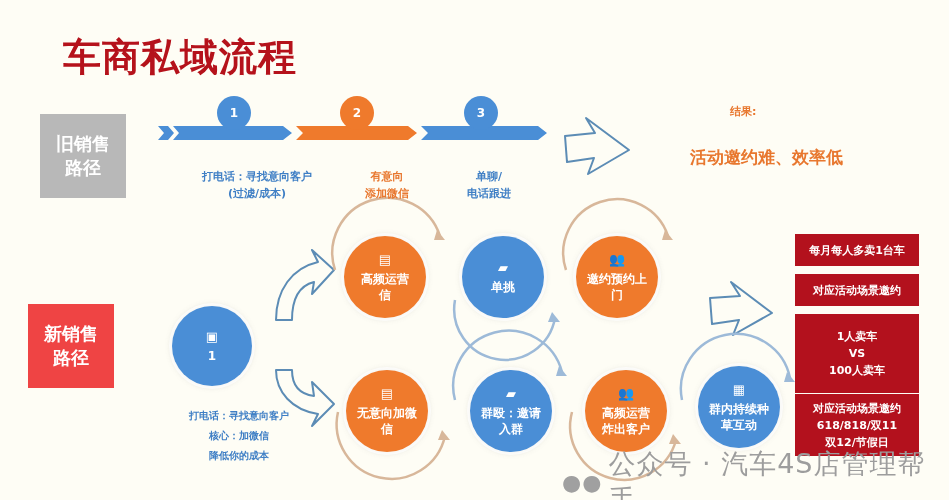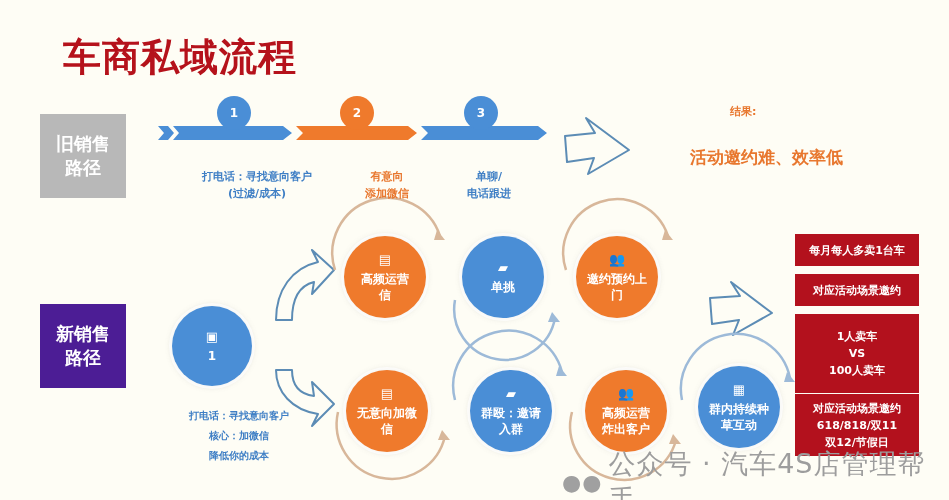--- a/index.html
+++ b/index.html
@@ -1,21 +1,21 @@
 <!DOCTYPE html>
 <html><head>
 <meta charset="utf-8">
 <style>
   html,body{margin:0;padding:0;}
   body{width:949px;height:500px;background:#fefdf5;position:relative;overflow:hidden;font-family:"DejaVu Sans","Liberation Sans",sans-serif;}
   .abs{position:absolute;}
   .title{left:63px;top:32px;font-size:38px;font-weight:bold;color:#b5121b;letter-spacing:1px;}
   .side-box{width:86px;height:84px;color:#fff;font-size:18px;font-weight:bold;display:flex;align-items:center;justify-content:center;text-align:center;line-height:24px;}
   .old-box{left:40px;top:114px;background:#b8b8b8;}
-  .new-box{left:40px;top:304px;background:#4c1d95;justify-content:center;}
+  .new-box{left:28px;top:304px;background:#ef4444;justify-content:center;}
   .step-num{width:34px;height:34px;border-radius:50%;color:#fff;font-size:12px;font-weight:bold;display:flex;align-items:center;justify-content:center;}
   .lbl{font-size:11px;text-align:center;line-height:17px;font-weight:bold;margin-left:27px;}
   .blue-t{color:#3f7fc5;}
   .orange-t{color:#e8772e;}
   .circle{width:82px;height:82px;border-radius:50%;color:#fff;font-size:12px;font-weight:bold;display:flex;flex-direction:column;align-items:center;justify-content:center;text-align:center;line-height:16px;box-shadow:0 0 0 3px rgba(255,255,255,0.7),0 0 6px rgba(120,120,120,0.35);}
   .c-orange{background:#ef7a2c;}
   .c-blue{background:#4a8ed6;}
   .circle .ico{font-size:13px;margin-bottom:3px;}
   .red-box{left:795px;width:124px;background:#b3111d;color:#fff;font-size:11px;font-weight:bold;display:flex;align-items:center;justify-content:center;text-align:center;line-height:17px;}
   .watermark{left:562px;top:446px;font-size:27px;color:#9d9d9d;letter-spacing:1px;display:flex;align-items:center;gap:6px;}

